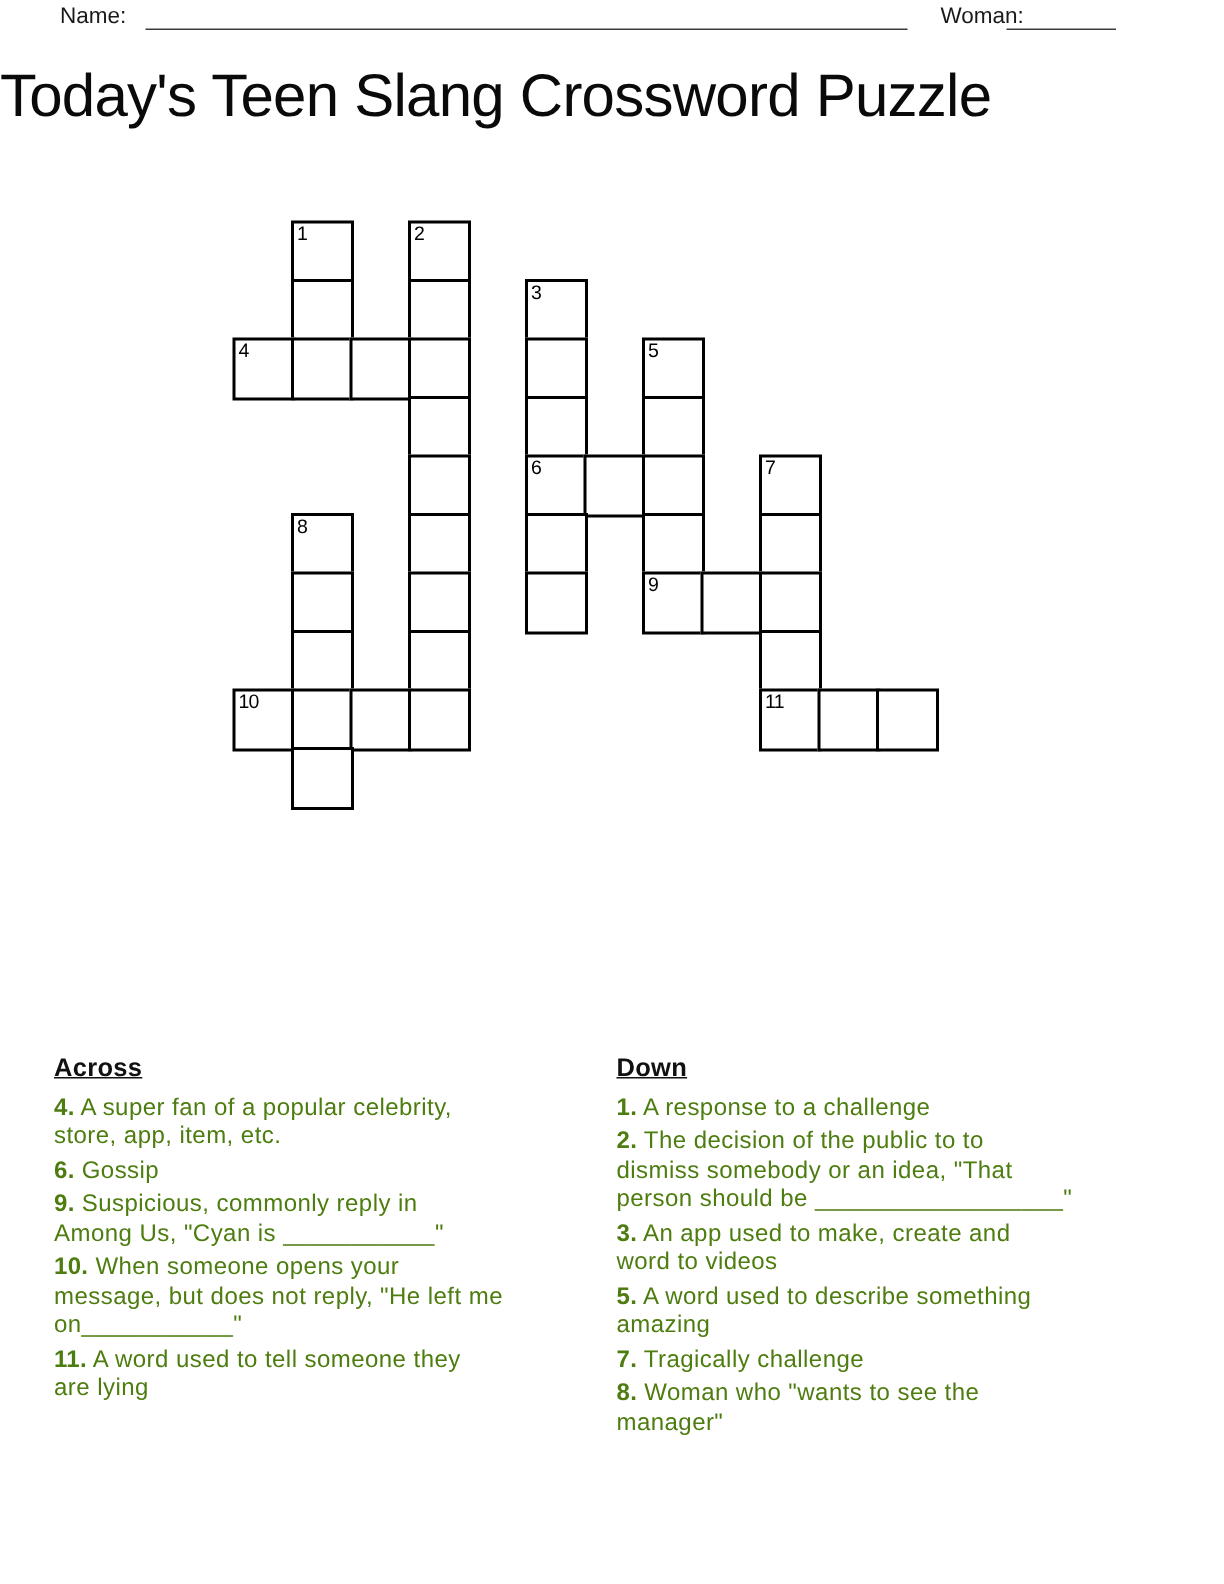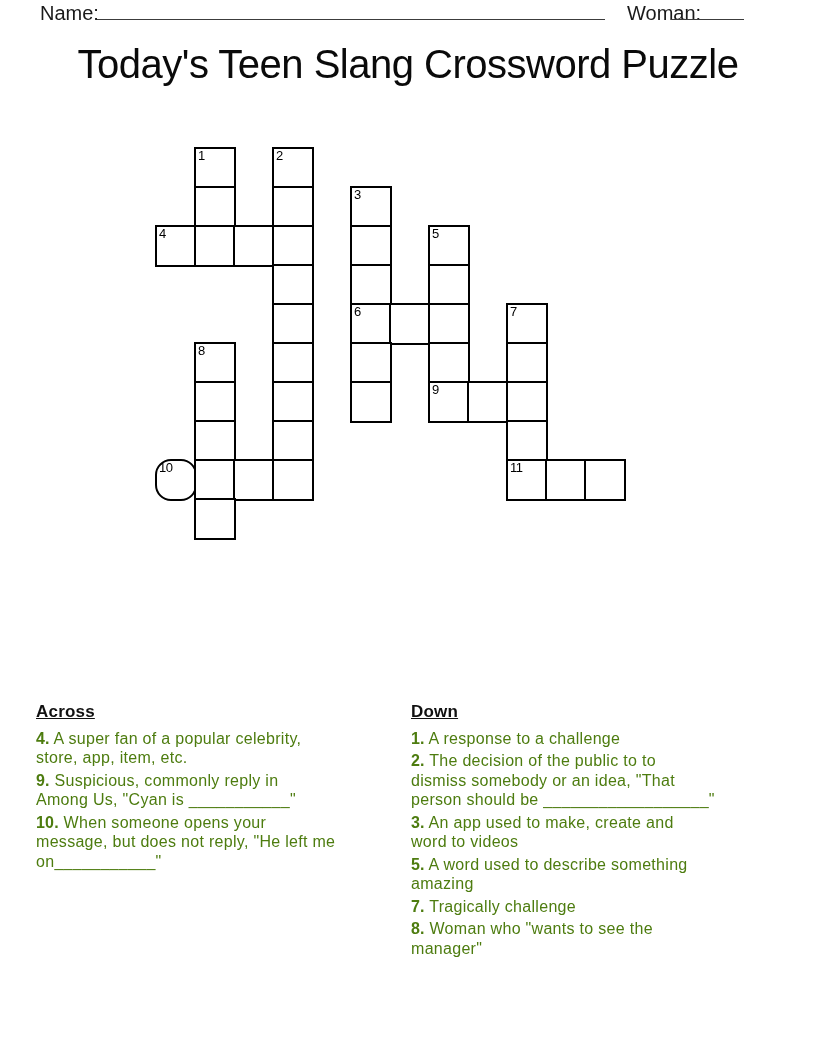--- a/index.html
+++ b/index.html
@@ -7,37 +7,36 @@
     width: 816px; height: 1056px;
     position: relative;
     background: #ffffff;
     font-family: "Liberation Sans", sans-serif;
     color: #111;
     overflow: hidden;
   }
   .hdr-label {
     position: absolute;
     top: 2px;
-    font-size: 20px;
+    font-size: 15px;
     color: #1a1a1a;
   }
   #name-label { left: 40px; }
   #date-label { left: 627px; }
   .blank-line {
     position: absolute;
     top: 0; height: 19px;
     border-bottom: 1.6px solid #3c3c3c;
   }
   #name-line { left: 97px; width: 508px; }
   #date-line { left: 671px; width: 73px; }
   #title {
     position: absolute;
     top: 42px; left: 0; width: 816px;
     margin: 0;
-    text-align: center;
     font-size: 40px;
     font-weight: 400;
     letter-spacing: -0.5px;
     color: #0a0a0a;
   }
   #grid {
     position: absolute;
     left: 155px; top: 147px;
     width: 471px; height: 393px;
   }
@@ -132,44 +131,47 @@
     <div class="cell" style="left: 117px; top: 234px;"></div>
     <div class="cell" style="left: 195px; top: 234px;"></div>
     <div class="cell" style="left: 273px; top: 234px;">
       <span class="num">9</span>
     </div>
     <div class="cell" style="left: 312px; top: 234px;"></div>
     <div class="cell" style="left: 351px; top: 234px;"></div>
     <div class="cell" style="left: 39px; top: 273px;"></div>
     <div class="cell" style="left: 117px; top: 273px;"></div>
     <div class="cell" style="left: 351px; top: 273px;"></div>
-    <div class="cell" style="left: 0px; top: 312px; border-radius: 16px;">
+    <div class="cell" style="left: 0px; top: 312px;">
       <span class="num">10</span>
     </div>
     <div class="cell" style="left: 39px; top: 312px;"></div>
     <div class="cell" style="left: 78px; top: 312px;"></div>
     <div class="cell" style="left: 117px; top: 312px;"></div>
     <div class="cell" style="left: 351px; top: 312px;">
       <span class="num">11</span>
     </div>
     <div class="cell" style="left: 390px; top: 312px;"></div>
     <div class="cell" style="left: 429px; top: 312px;"></div>
     <div class="cell" style="left: 39px; top: 351px;"></div>
   </div>
 
 <div class="clue-col" id="across-col">
   <div class="clue-head">Across</div>
   <div id="across-list">
       <div class="clue"><b>4.</b><span class="clue-text"> A super fan of a popular celebrity,
 store, app, item, etc.</span></div>
+      <div class="clue"><b>6.</b><span class="clue-text"> Gossip</span></div>
       <div class="clue"><b>9.</b><span class="clue-text"> Suspicious, commonly reply in
 Among Us, "Cyan is ___________"</span></div>
       <div class="clue"><b>10.</b><span class="clue-text"> When someone opens your
 message, but does not reply, "He left me
 on___________"</span></div>
+      <div class="clue"><b>11.</b><span class="clue-text"> A word used to tell someone they
+are lying</span></div>
     </div>
 </div>
 
 <div class="clue-col" id="down-col">
   <div class="clue-head">Down</div>
   <div id="down-list">
       <div class="clue"><b>1.</b><span class="clue-text"> A response to a challenge</span></div>
       <div class="clue"><b>2.</b><span class="clue-text"> The decision of the public to to
 dismiss somebody or an idea, "That
 person should be __________________"</span></div>

